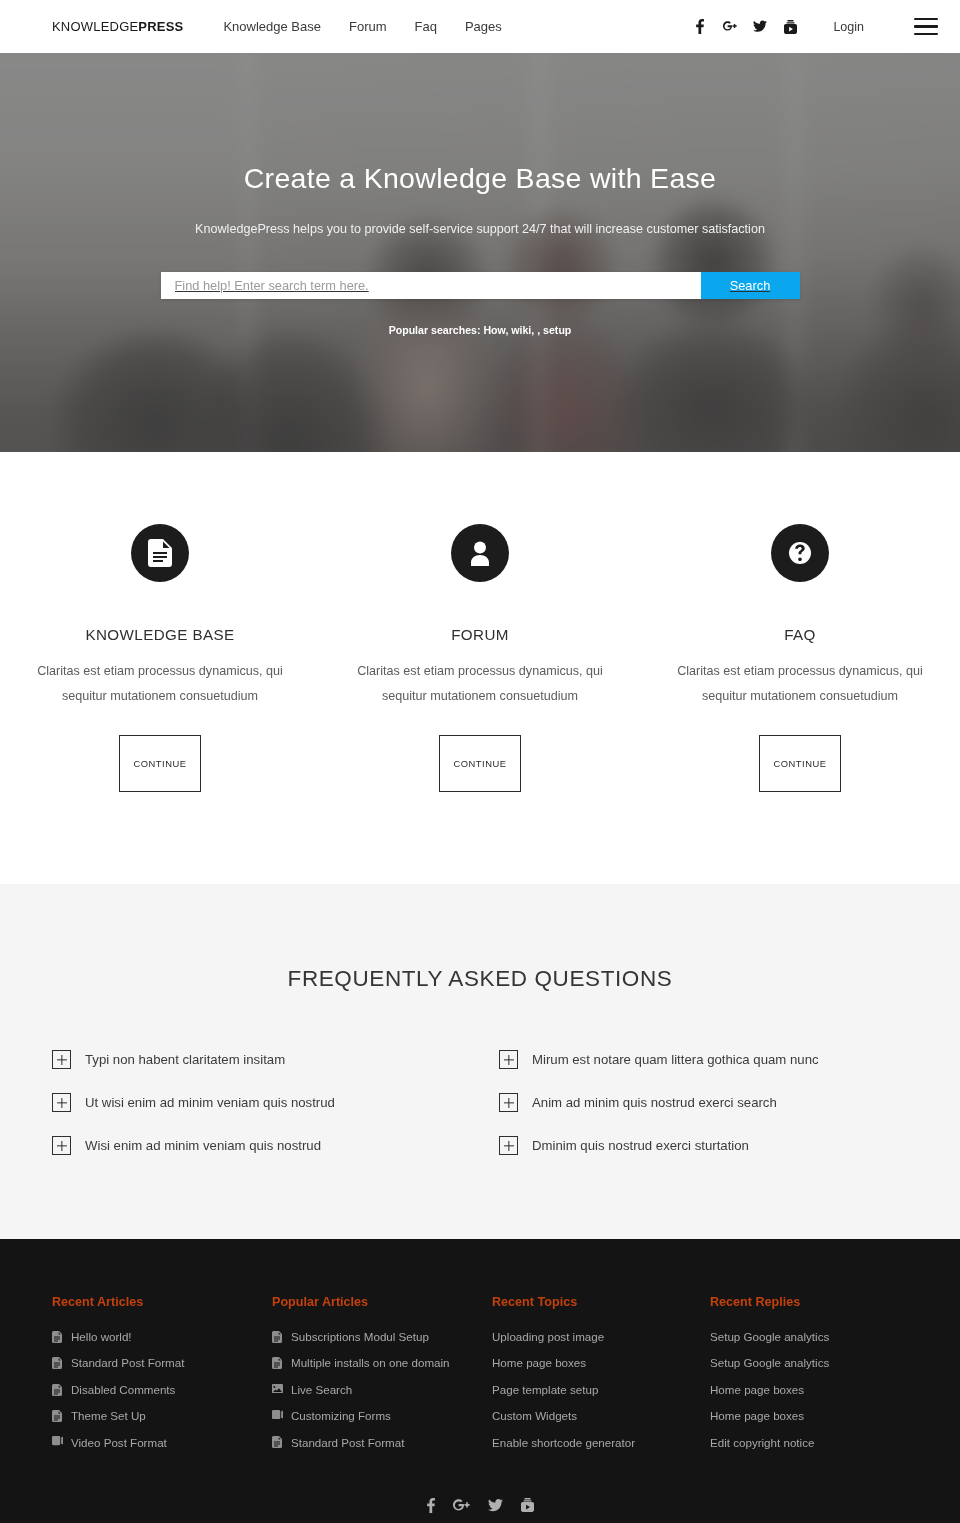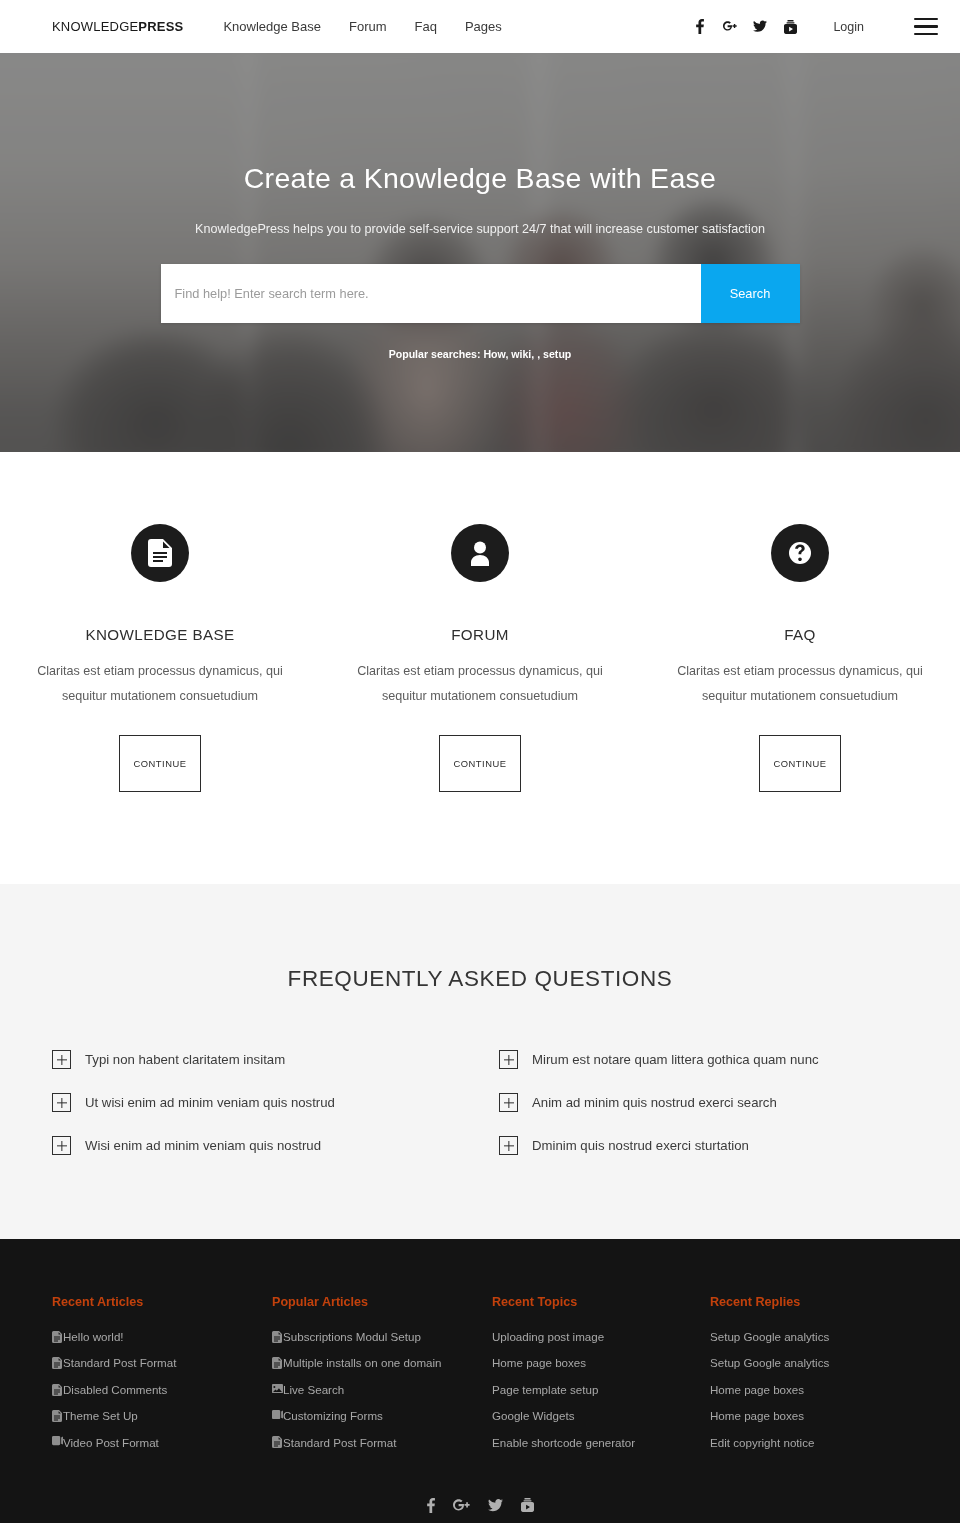--- a/index.html
+++ b/index.html
@@ -106,25 +106,26 @@
     letter-spacing: 0.3px;
     line-height: 1.2;
   }
   .hero-sub {
     margin-top: 27px;
     font-size: 12.6px;
     color: #f0f0f0;
     font-weight: 400;
   }
   .search-row {
-    margin: 28px auto 0;
+    margin: 36px auto 0;
     width: 639px;
-    height: 59px;
+    height: 27px;
     display: flex;
     box-shadow: 0 1px 3px rgba(0,0,0,0.12);
+    text-decoration: underline;
   }
   .search-field {
     flex: 1;
     background: #ffffff;
     border: none;
     outline: none;
     font-family: "Liberation Sans", sans-serif;
     font-size: 12.8px;
     color: #8d8d8d;
     padding: 0 14px;
@@ -254,21 +255,21 @@
     font-size: 12.6px;
     font-weight: 700;
     color: #c2410c;
     margin-bottom: 19px;
   }
   .footer-list { list-style: none; }
   .footer-list li { margin-bottom: 9px; }
   .footer-link {
     display: flex;
     align-items: center;
-    gap: 0;
+    gap: 8px;
     font-size: 11.6px;
     color: #a8a8a8;
     text-decoration: none;
     line-height: 1.5;
   }
   .footer-link.plain { padding-left: 0; }
   .fi { width: 11px; height: 12px; flex: 0 0 auto; display: block; }
   .fi svg { display: block; fill: #8e8e8e; }
 
   .footer-bottom {
@@ -543,21 +544,21 @@
         <li>
             <a href="#" class="footer-link plain">Uploading post image</a>
           </li>
         <li>
             <a href="#" class="footer-link plain">Home page boxes</a>
           </li>
         <li>
             <a href="#" class="footer-link plain">Page template setup</a>
           </li>
         <li>
-            <a href="#" class="footer-link plain">Google Widgets</a>
+            <a href="#" class="footer-link plain">Custom Widgets</a>
           </li>
         <li>
             <a href="#" class="footer-link plain">Enable shortcode generator</a>
           </li>
       </ul>
     </div>
 
     <div class="footer-col">
       <div class="footer-title">Recent Replies</div>
       <ul class="footer-list">

